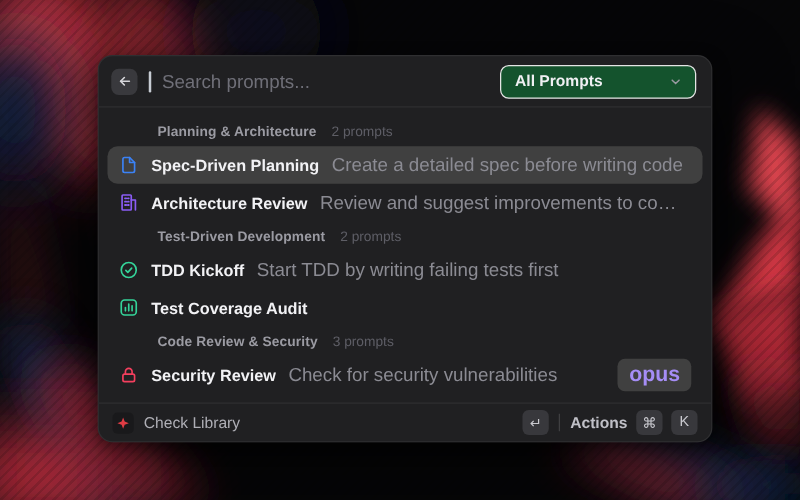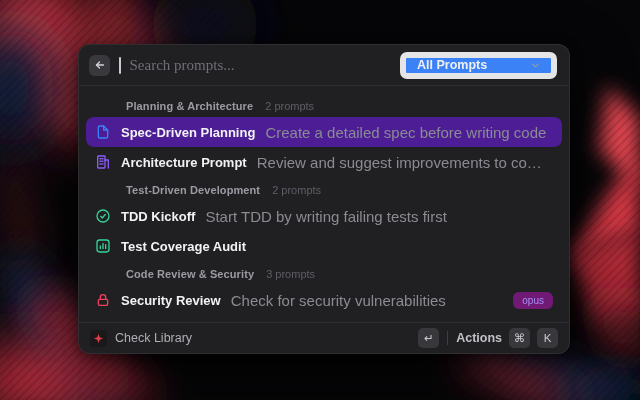--- a/index.html
+++ b/index.html
@@ -39,54 +39,54 @@
   .back-btn {
     width: 21px; height: 21px; flex: 0 0 21px;
     background: #39393d; border: none; border-radius: 6px;
     display: flex; align-items: center; justify-content: center;
     color: #d6d6da; cursor: pointer;
   }
   .back-btn svg { width: 12px; height: 12px; }
   .caret { width: 1.5px; height: 17px; background: #c7ccd4; border-radius: 1px; }
   .search-input {
     flex: 1; background: transparent; border: none; outline: none;
-    font-family: Liberation Serif, serif; font-size: 15px; color: #e6e6ea;
+    font-family: Liberation Sans, sans-serif; font-size: 15px; color: #e6e6ea;
   }
   .search-input::placeholder { color: #6f6f78; }
   .filter-dd {
     flex: 0 0 auto; height: 27px; min-width: 157px;
     display: flex; align-items: center; justify-content: space-between; gap: 8px;
     padding: 0 10px 0 11px;
-    background: #3b82f6; border: 6px solid #e5e5e5; border-radius: 7px;
+    background: #14532d; border: 1px solid #e5e5e5; border-radius: 7px;
     font-size: 12.5px; font-weight: 700; color: #f0f0f3; cursor: pointer;
   }
   .filter-dd svg { width: 11px; height: 11px; color: #9a9aa2; }
 
   
   .list { flex: 1; padding: 7px 13px 0; overflow: hidden; }
   .section-header {
     display: flex; align-items: baseline; gap: 12px;
     margin: 7px 2px 5px; 
   }
   .section-title { font-size: 11px; font-weight: 700; color: #9b9ba3; letter-spacing: .1px; margin-left: 32px; }
   .section-count { font-size: 11px; color: #5e5e66; }
 
   .row {
     height: 30px; display: flex; align-items: center; gap: 10px;
     padding: 0 9px; margin: 0 -6px; border-radius: 8px; cursor: pointer;
   }
-  .row.selected { background: #4c1d95; }
+  .row.selected { background: #404040; }
   .row .ricon { width: 16px; height: 16px; flex: 0 0 16px; display: flex; }
   .row .ricon svg { width: 16px; height: 16px; }
   .row-title { font-size: 13px; font-weight: 700; color: #f2f2f5; white-space: nowrap; }
   .row-desc { font-size: 15px; color: #8b8b93; white-space: nowrap; overflow: hidden; text-overflow: ellipsis; }
   .badge {
     margin-left: auto; flex: 0 0 auto;
-    background: #701a75; color: #a58df5;
-    font-size: 10px; font-weight: 400;
+    background: #404040; color: #a58df5;
+    font-size: 17px; font-weight: 700;
     padding: 3px 9px; border-radius: 6px;
   }
 
   
   .footer {
     flex: 0 0 31px; height: 31px;
     display: flex; align-items: center; gap: 8px;
     padding: 0 11px;
     border-top: 1px solid #2e2e31;
   }
@@ -187,21 +187,21 @@
       <span class="row-desc">Create a detailed spec before writing code</span>
     </div>
     <div class="row">
       <span class="ricon" style="color: rgb(139, 92, 246);">
         <svg viewBox="0 0 24 24" fill="none" stroke="currentColor" stroke-width="2" stroke-linecap="round" stroke-linejoin="round">
           <rect x="4" y="3" width="11" height="18" rx="1"></rect>
           <path d="M15 9h5v12"></path>
           <path d="M7.5 7h1.5M7.5 11h1.5M7.5 15h1.5M11 7h1M11 11h1M11 15h1" stroke-width="2.2"></path>
         </svg>
       </span>
-      <span class="row-title">Architecture Prompt</span>
+      <span class="row-title">Architecture Review</span>
       <span class="row-desc">Review and suggest improvements to component architecture</span>
     </div>
 
     <div class="section-header">
       <span class="section-title">Test-Driven Development</span>
       <span class="section-count">2 prompts</span>
     </div>
     <div class="row">
       <span class="ricon" style="color: rgb(52, 211, 153);">
         <svg viewBox="0 0 24 24" fill="none" stroke="currentColor" stroke-width="2" stroke-linecap="round" stroke-linejoin="round">

